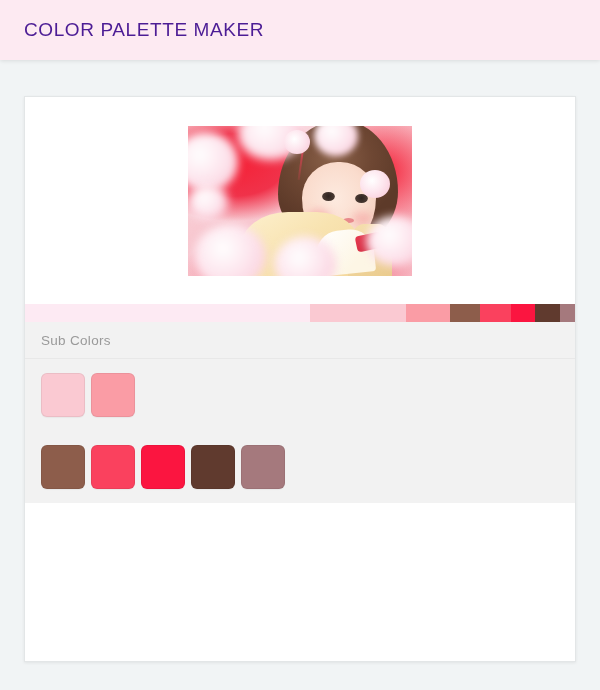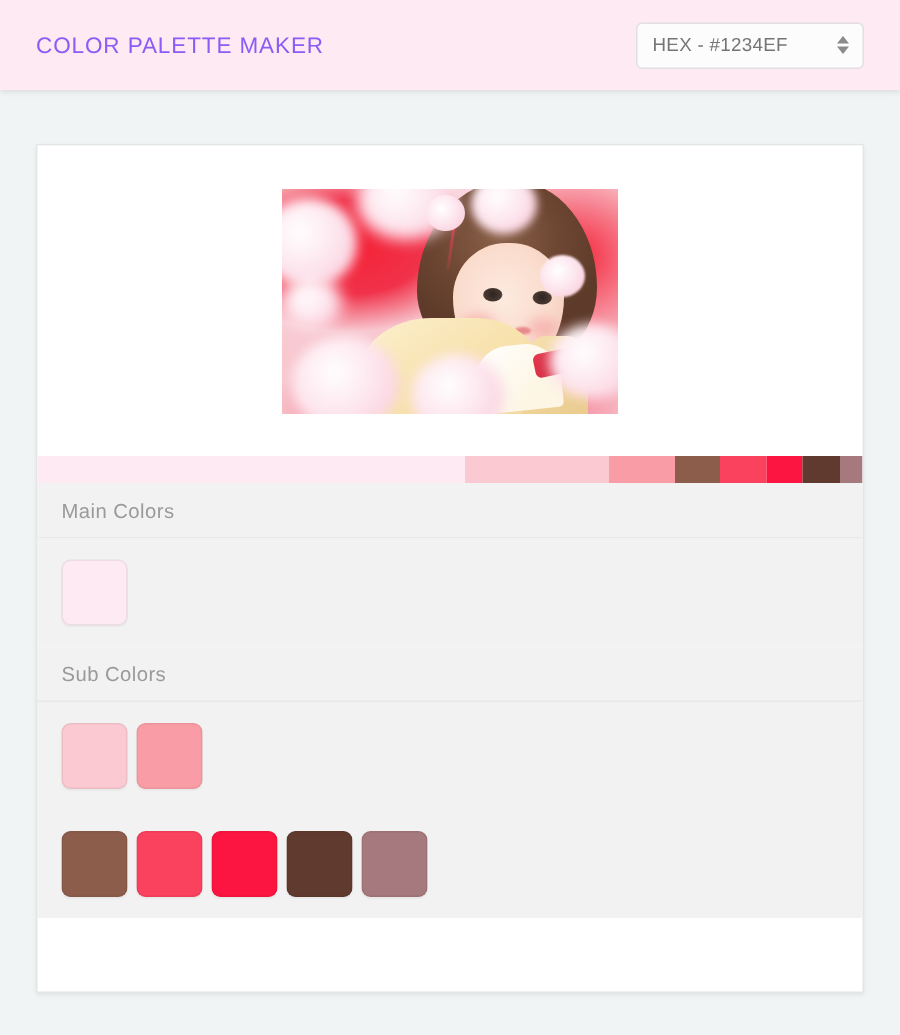--- a/index.html
+++ b/index.html
@@ -17,23 +17,23 @@
     height: 60px;
     background: #fdeaf2;
     display: flex;
     align-items: center;
     justify-content: space-between;
     padding: 0 24px;
     box-shadow: 0 1px 4px rgba(0,0,0,0.10);
     z-index: 5;
   }
   .app-title {
-    font-size: 15px;
+    font-size: 19px;
     letter-spacing: 0.6px;
-    color: #8b5cf6;
+    color: #4c1d95;
     font-weight: 400;
     white-space: nowrap;
   }
   .mode-select {
     position: relative;
     width: 152px;
     height: 31px;
     background: #fcfcfc;
     border: 1px solid #e2dee1;
     border-radius: 4px;
@@ -220,27 +220,20 @@
   .row-main   { height: 72px; }
   .row-sub    { height: 72px; }
   .row-accent { height: 72px; }
 </style>
 </head>
 <body>
 
 <div class="header">
   <div class="app-title">COLOR PALETTE MAKER</div>
 
-  <div class="mode-select">
-    <span class="value">HEX - #1234EF</span>
-    <span class="spinner">
-      <span class="ar up"></span>
-      <span class="ar dn"></span>
-    </span>
-  </div>
 </div>
 
 <div class="page">
   <div class="card">
 
     <div class="photo-wrap">
       <div class="photo">
         <div class="ph ph-bgred"></div>
         <div class="ph ph-hair"></div>
         <div class="ph ph-face"></div>
@@ -270,26 +263,20 @@
         <div class="ratio-seg" style="width: 51.8%; background: rgb(253, 234, 243);"></div>
         <div class="ratio-seg" style="width: 17.5%; background: rgb(250, 201, 210);"></div>
         <div class="ratio-seg" style="width: 8%; background: rgb(250, 156, 165);"></div>
         <div class="ratio-seg" style="width: 5.5%; background: rgb(141, 93, 75);"></div>
         <div class="ratio-seg" style="width: 5.5%; background: rgb(250, 65, 94);"></div>
         <div class="ratio-seg" style="width: 4.5%; background: rgb(251, 21, 64);"></div>
         <div class="ratio-seg" style="width: 4.5%; background: rgb(96, 58, 46);"></div>
         <div class="ratio-seg" style="width: 2.7%; background: rgb(165, 121, 125);"></div>
       </div>
 
-    <div>
-      <div class="section-title">Main Colors</div>
-      <div class="swatch-row row-main">
-          <div class="swatch" style="background: rgb(253, 234, 243);"></div>
-        </div>
-    </div>
 
     <div>
       <div class="section-title">Sub Colors</div>
       <div class="swatch-row row-sub">
           <div class="swatch" style="background: rgb(250, 201, 210);"></div>
           <div class="swatch" style="background: rgb(250, 156, 165);"></div>
         </div>
     </div>
 
     <div>

